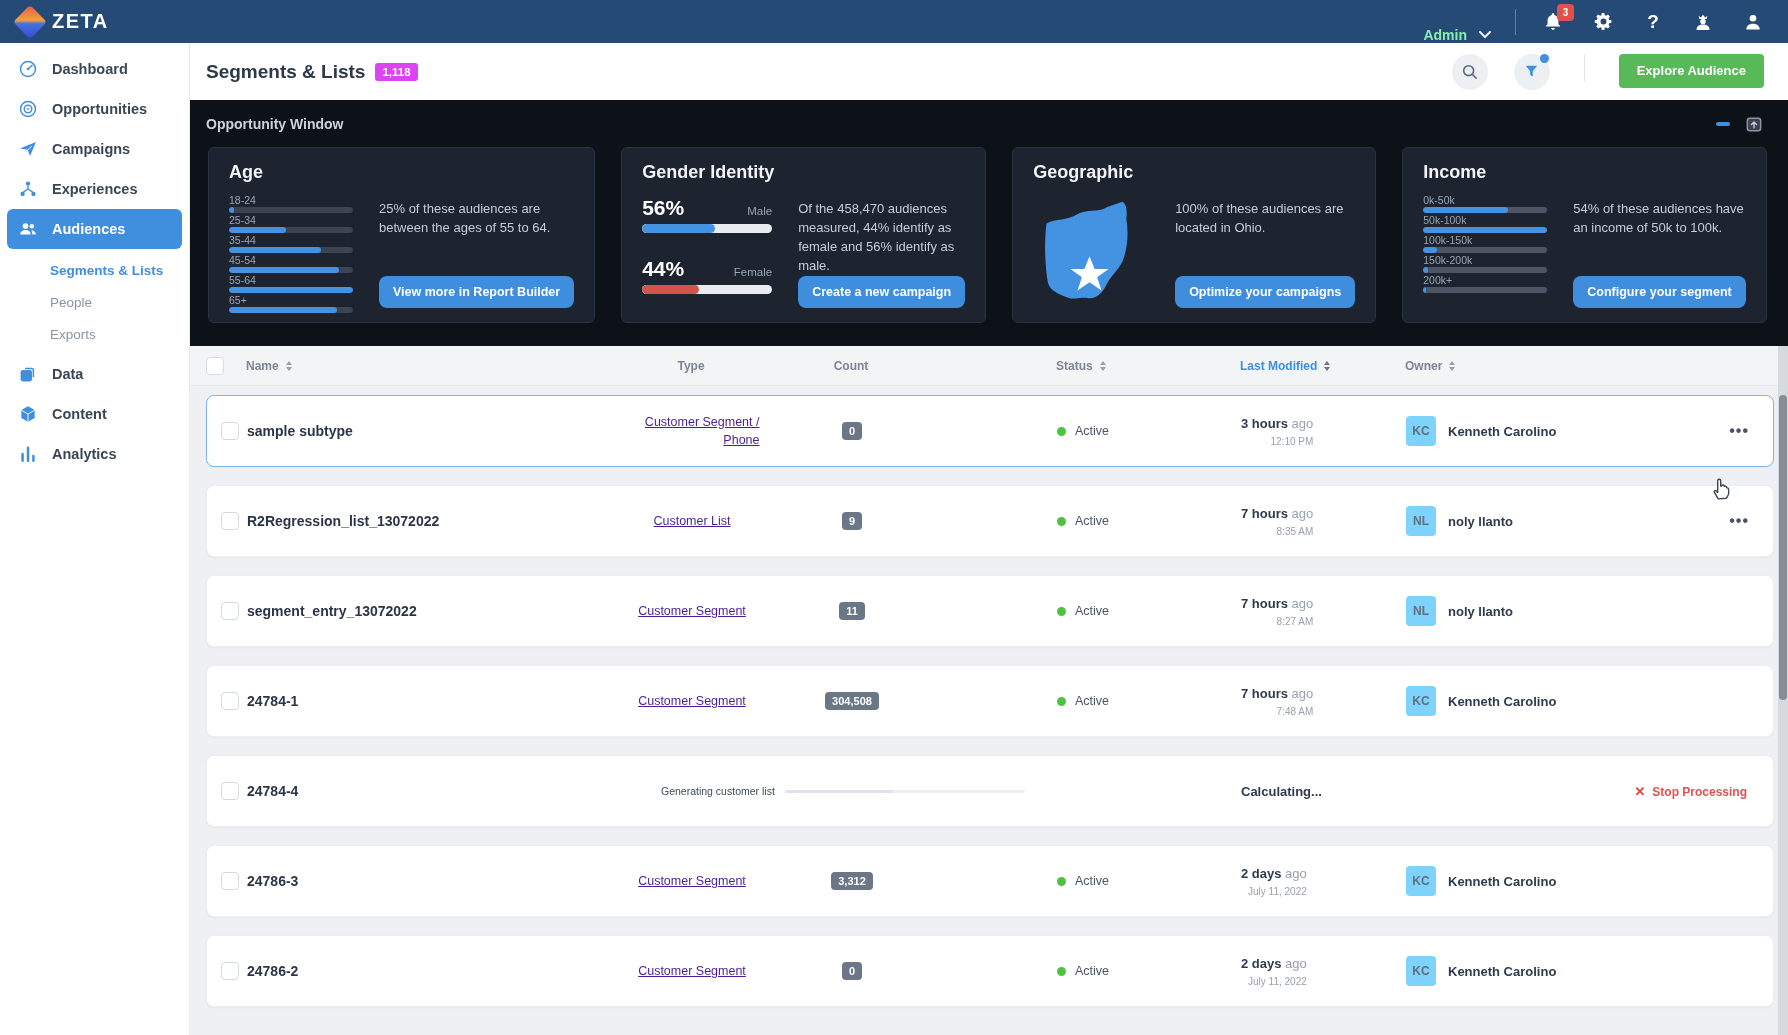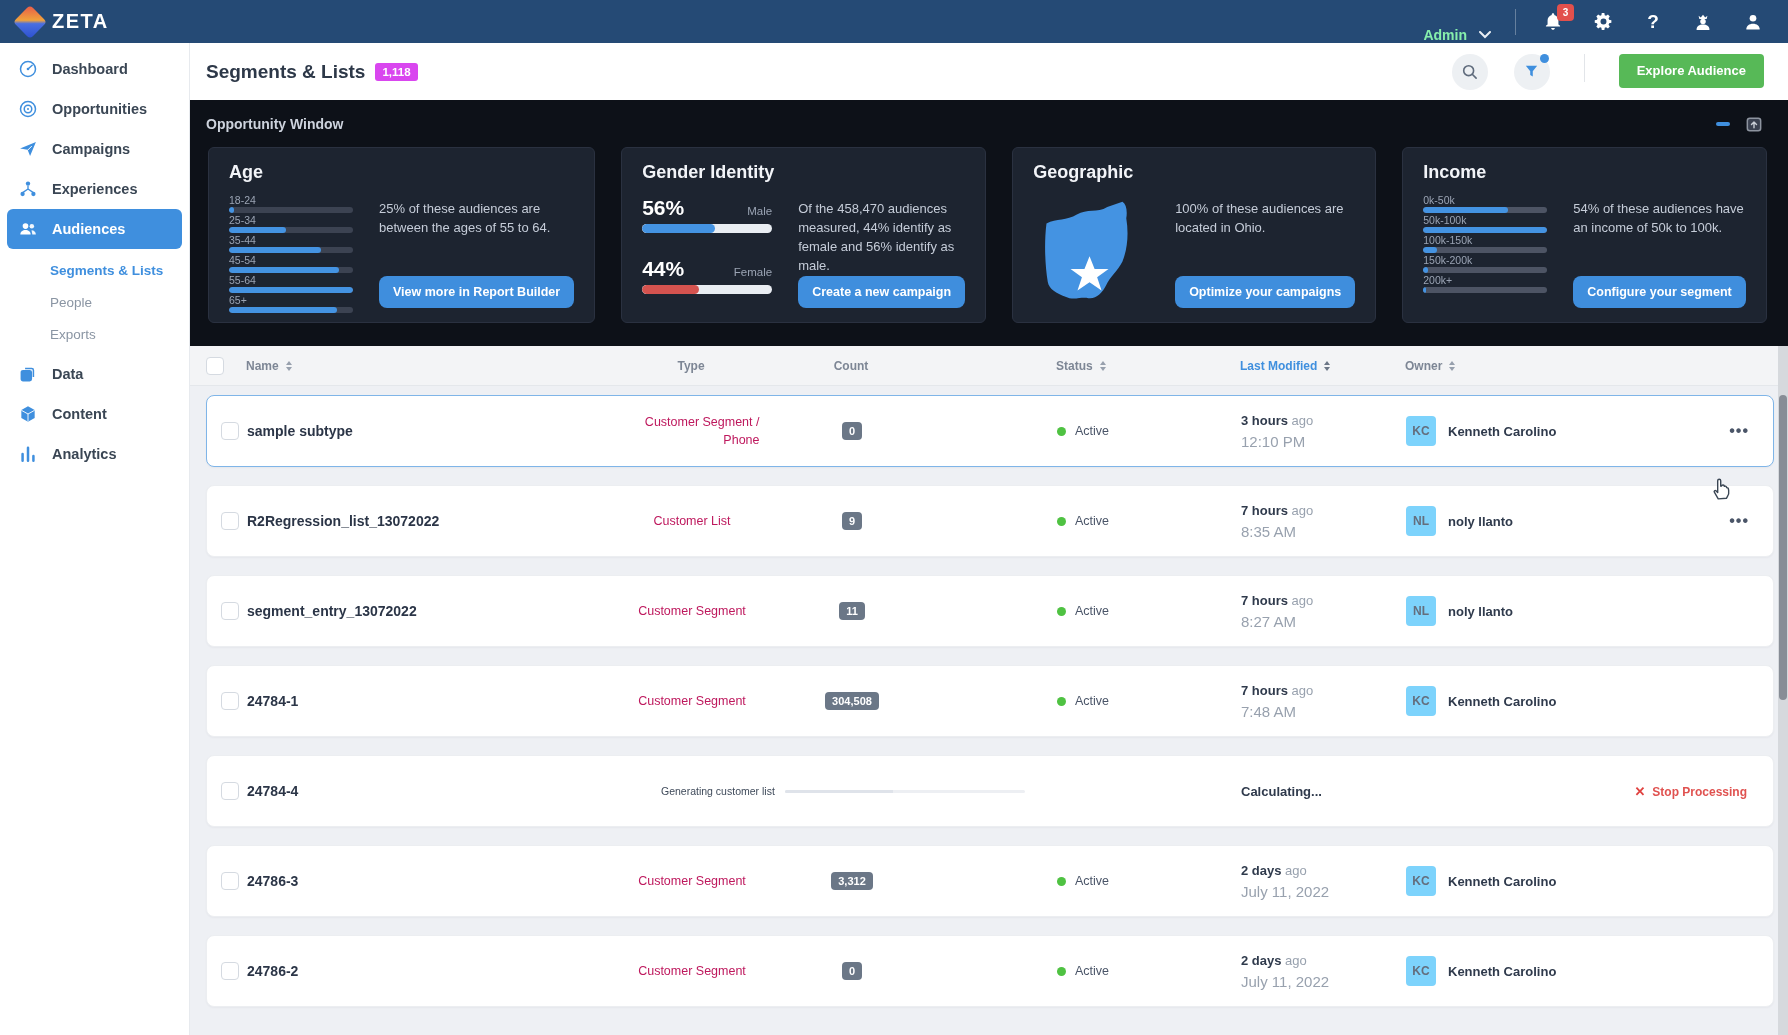--- a/index.html
+++ b/index.html
@@ -87,28 +87,28 @@
   .c-kebab { flex:1; justify-content:flex-end; padding-right:24px; }
   .hlabel { display:flex; align-items:center; gap:6px; font-size:12px; font-weight:bold; color:#7d8695; cursor:pointer; }
   .hlabel.blue { color:#3f8fde; }
   .cb { width:18px; height:18px; border:1px solid #d5dae1; border-radius:4px; background:#fff; display:inline-block; cursor:pointer; }
 
   .rows-area { padding-top:9px; }
   .trow { height:72px; background:#fff; border:1px solid #eceef1; border-radius:8px; margin:0 14px 18px 16px; display:flex; align-items:center; padding:0 0 0 0; box-shadow:0 1px 2px rgba(20,30,50,.04); cursor:pointer; position:relative; }
   .trow.selected { border:1px solid #7fb5e8; }
   .trow .c-check { padding-left:14px; }
   .row-name { font-size:14px; font-weight:bold; color:#2b3547; }
-  .row-type { font-size:12.5px; color:#be185d; line-height:1.45; max-width:135px; margin:8px auto; }
+  .row-type { font-size:12.5px; color:#4c1d95; line-height:1.45; max-width:135px; margin:8px auto;text-decoration:underline; }
   .count-pill { background:#6b7787; color:#fff; font-size:11px; font-weight:bold; border-radius:4px; padding:3px 7px; }
   .status-dot { width:9px; height:9px; border-radius:50%; background:#4fc242; margin-right:9px; flex:none; }
   .status-text { font-size:12.5px; color:#4a5568;text-align:center; }
   .mod-wrap { display:block; }
   .mod1 { font-size:13px; font-weight:bold; color:#2f3a4c; }
   .mod1 .ago { font-weight:normal; color:#98a1ae; }
-  .mod2 { font-size:15px; color:#98a1ae; margin-top:5px; }
+  .mod2 { font-size:10px; color:#98a1ae; margin-top:5px;text-align:right; }
   .avatar { width:30px; height:30px; border-radius:4px; background:#7dd3fc; color:#646e7d; font-size:12px; font-weight:bold; display:flex; align-items:center; justify-content:center; flex:none; }
   .owner-name { font-size:13px; font-weight:bold; color:#2f3a4c; margin-left:12px; }
   .kebab { color:#4a5568; font-size:16px; font-weight:bold; letter-spacing:1px; cursor:pointer; line-height:10px; }
   .kebab::before { content:"\2022\2022\2022"; }
   
   .c-gen { width:560px; flex:none; display:flex; align-items:center; padding-left:94px; }
   .gen-label { font-size:10.5px; color:#3f4a5a; white-space:nowrap; }
   .gen-track { width:240px; height:3px; border-radius:2px; background:#edeff3; margin-left:10px; overflow:hidden; }
   .gen-fill { height:100%; background:#dfe3ea; }
   .stop-wrap { position:absolute; right:26px; top:50%; transform:translateY(-50%); display:flex; align-items:center; gap:7px; cursor:pointer; }

